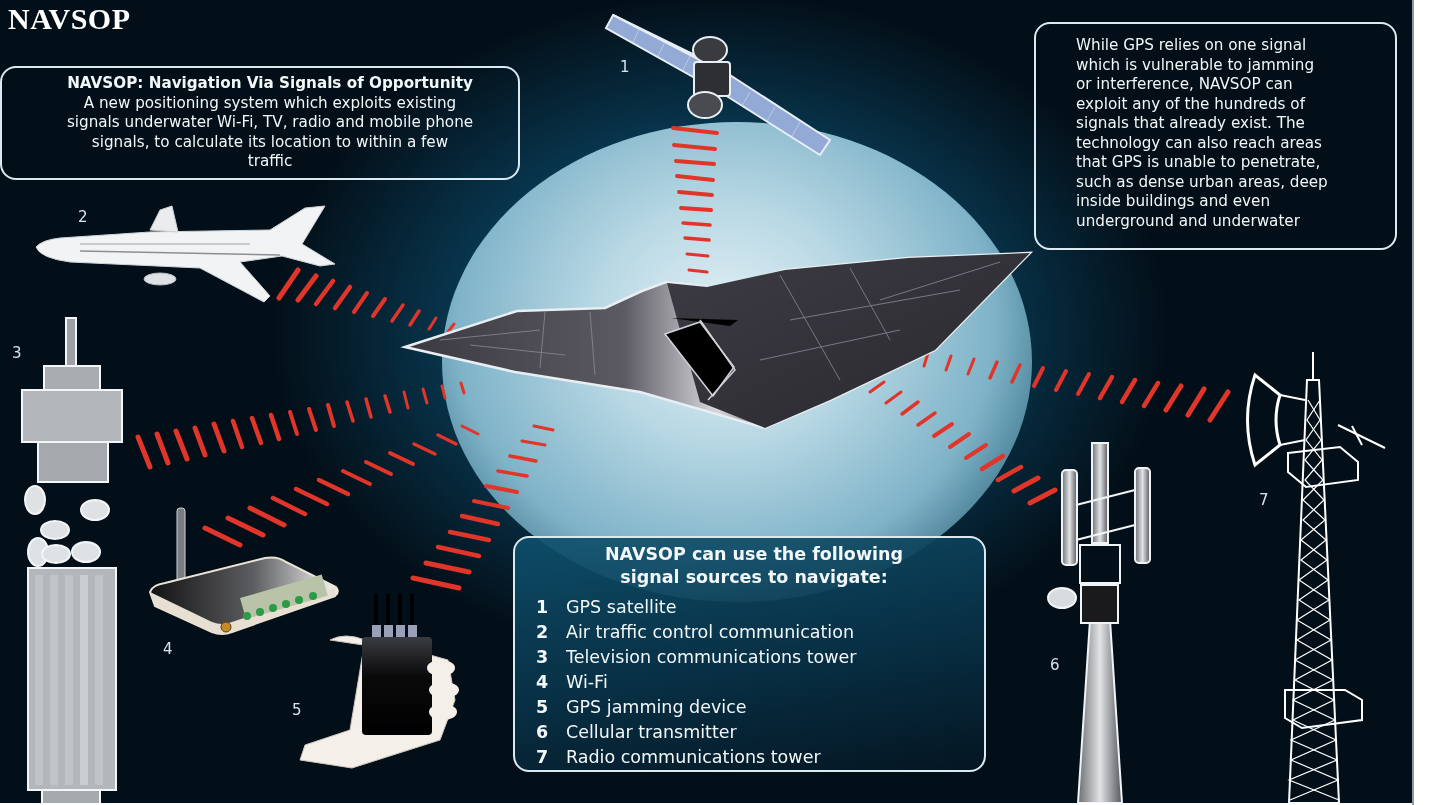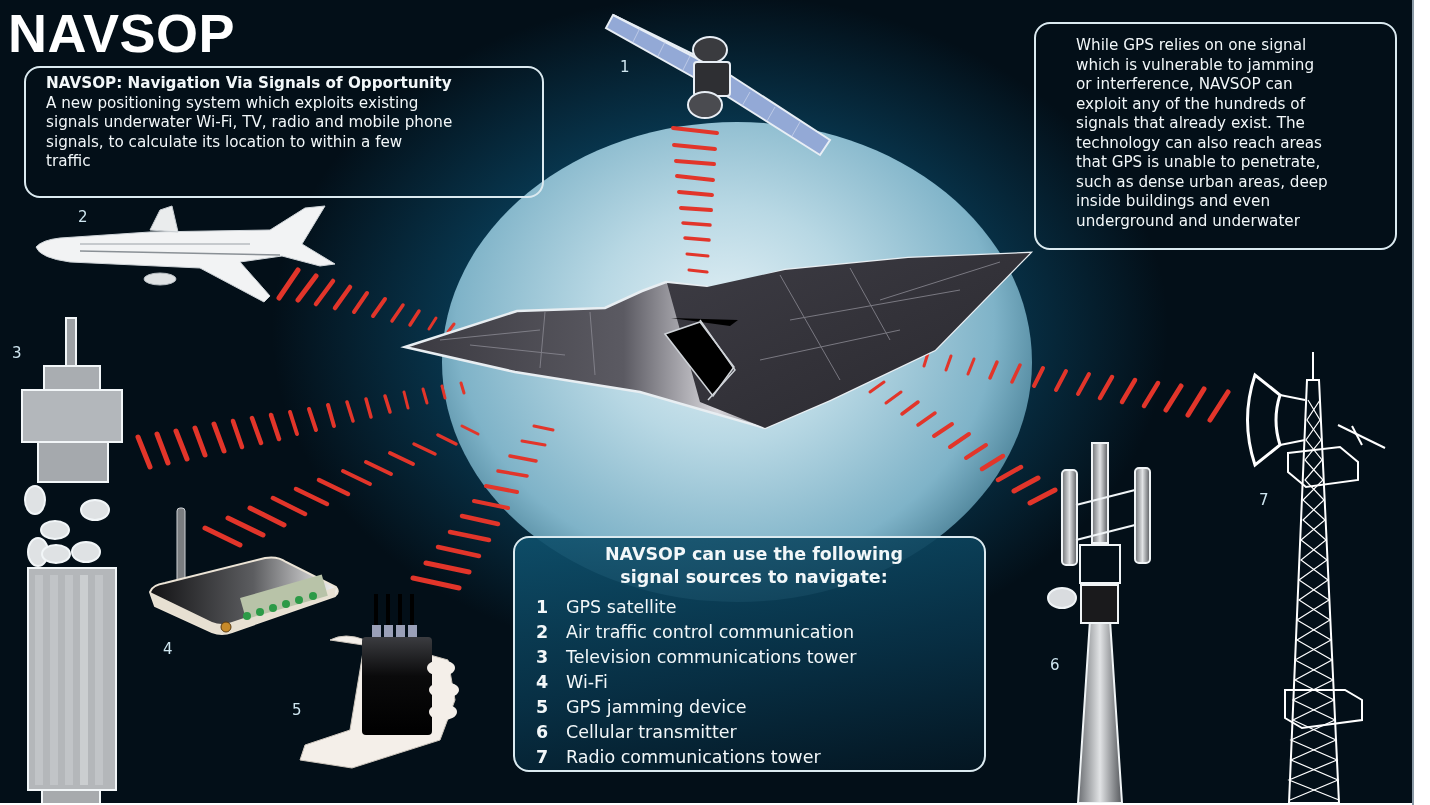--- a/index.html
+++ b/index.html
@@ -4,23 +4,23 @@
 <style>
   html,body{margin:0;padding:0;}
   body{width:1430px;height:805px;overflow:hidden;background:#ffffff;font-family:"DejaVu Sans","Liberation Sans",sans-serif;}
   #canvas{position:absolute;left:0;top:0;width:1412px;height:803px;overflow:hidden;
     background:
       radial-gradient(ellipse 560px 420px at 720px 330px, rgba(20,110,140,0.95) 0%, rgba(10,70,100,0.75) 45%, rgba(3,20,32,0) 80%),
       #030f18;}
   #edge{position:absolute;left:1412px;top:0;width:2px;height:805px;background:#8a9aa6;}
   #glow{position:absolute;left:442px;top:122px;width:590px;height:480px;border-radius:50%;
     background:radial-gradient(ellipse at 48% 42%, #e4f1f6 0%, #b8d8e4 30%, #7fb3c8 62%, rgba(70,140,165,0.6) 85%, rgba(60,130,160,0) 100%);}
-  .title{position:absolute;left:8px;top:2px;font-size:54px;font-weight:bold;color:#ffffff;letter-spacing:0.5px;font-family:Liberation Sans, sans-serif;}
+  .title{position:absolute;left:8px;top:2px;font-size:30px;font-weight:bold;color:#ffffff;letter-spacing:0.5px;font-family:Liberation Serif, serif;}
   .box{position:absolute;border:2px solid #dbeaf0;border-radius:16px;color:#f2f7f9;}
-  #box-left{left:24px;top:66px;width:520px;height:132px;font-size:15.2px;line-height:19.5px;padding:6px 0 0 20px;box-sizing:border-box;}
+  #box-left{left:0;top:66px;width:520px;height:114px;font-size:15.2px;line-height:19.5px;padding:6px 0 0 20px;box-sizing:border-box;text-align:center;}
   #box-left .b{font-weight:bold;}
   #box-right{left:1034px;top:22px;width:363px;height:228px;font-size:15.2px;line-height:19.5px;padding:12px 0 0 40px;box-sizing:border-box;}
   #box-bottom{left:513px;top:536px;width:473px;height:236px;box-sizing:border-box;padding:5px 0 0 3px;
     background:linear-gradient(170deg, rgba(14,80,108,0.9) 0%, rgba(8,50,72,0.9) 55%, rgba(4,22,34,0.95) 100%);}
   #box-bottom .head{font-weight:bold;font-size:17.5px;line-height:23px;text-align:center;padding-left:6px;}
   #box-bottom ol{list-style:none;margin:6px 0 0 0;padding:0 0 0 18px;}
   #box-bottom li{font-size:17.5px;line-height:25px;white-space:nowrap;}
   #box-bottom li .n{display:inline-block;width:30px;font-weight:bold;}
   .num{position:absolute;color:#cfe6f0;font-size:15px;}
   svg.art{position:absolute;left:0;top:0;}

